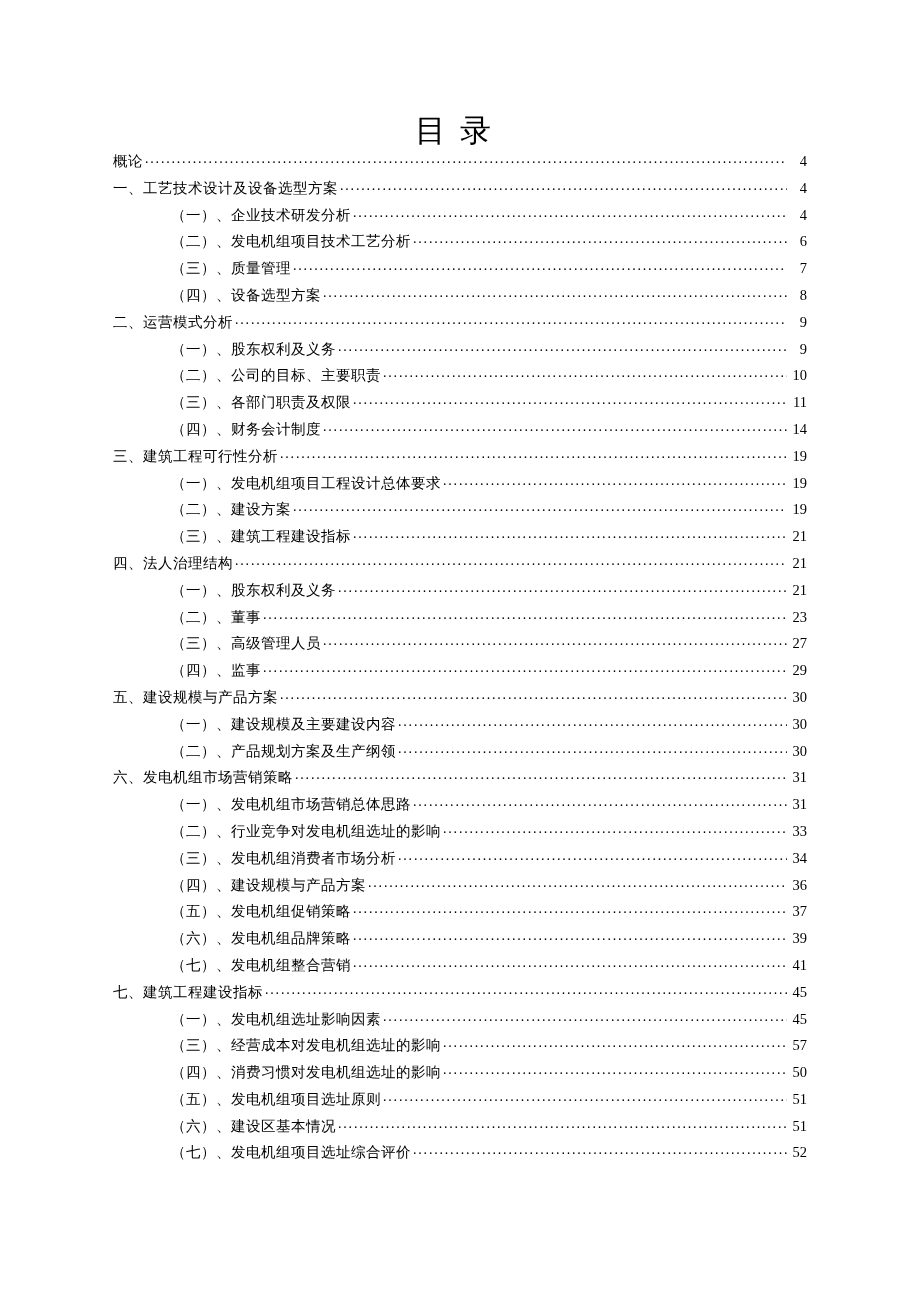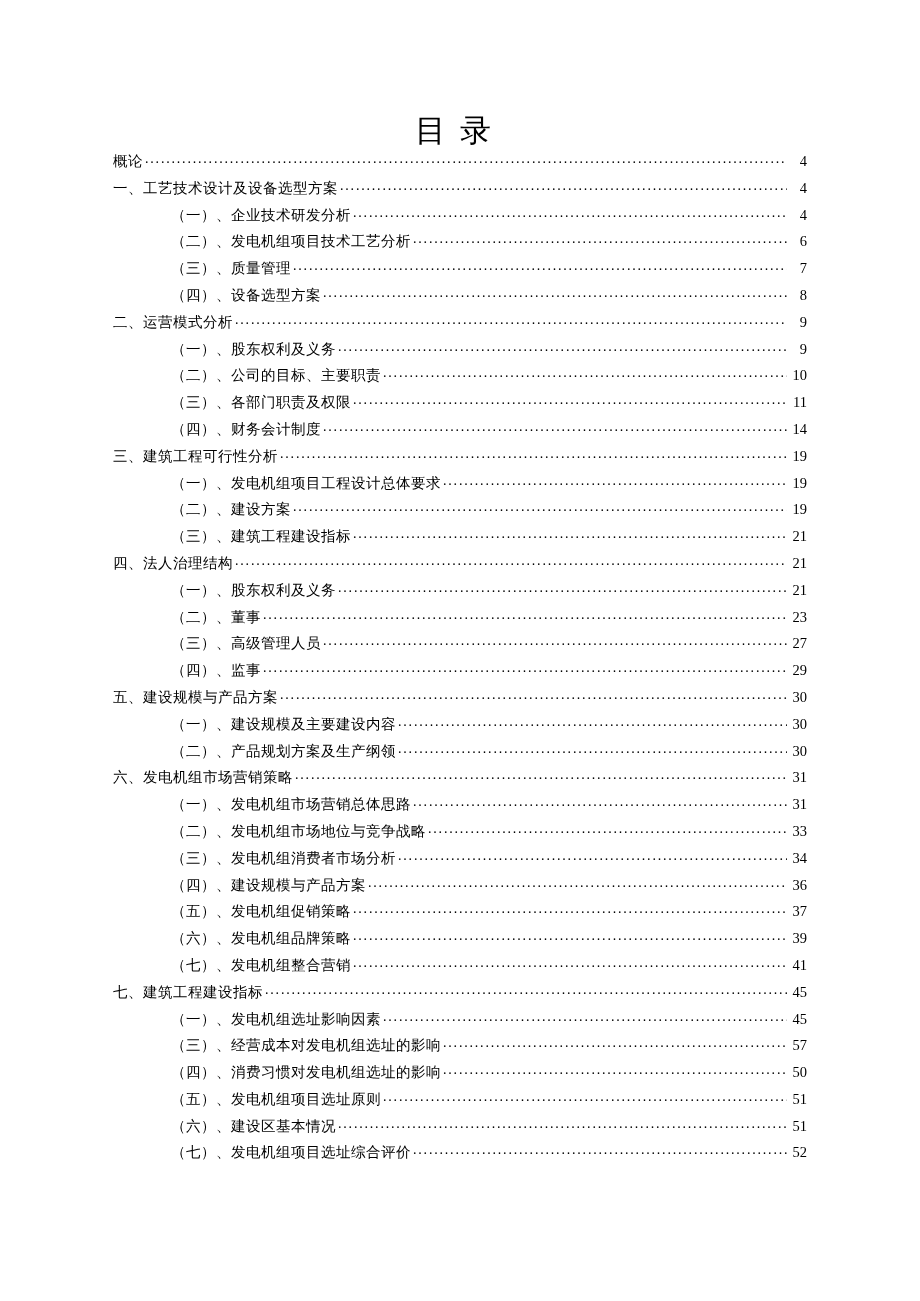--- a/index.html
+++ b/index.html
@@ -192,21 +192,21 @@
         <span class="toc-label">六、发电机组市场营销策略</span>
         <span class="toc-dots"></span>
         <span class="toc-page">31</span>
       </div>
       <div class="toc-entry level-1">
         <span class="toc-label">（一）、发电机组市场营销总体思路</span>
         <span class="toc-dots"></span>
         <span class="toc-page">31</span>
       </div>
       <div class="toc-entry level-1">
-        <span class="toc-label">（二）、发电机组市场地位与竞争战略</span>
+        <span class="toc-label">（二）、行业竞争对发电机组选址的影响</span>
         <span class="toc-dots"></span>
         <span class="toc-page">33</span>
       </div>
       <div class="toc-entry level-1">
         <span class="toc-label">（三）、发电机组消费者市场分析</span>
         <span class="toc-dots"></span>
         <span class="toc-page">34</span>
       </div>
       <div class="toc-entry level-1">
         <span class="toc-label">（四）、建设规模与产品方案</span>

